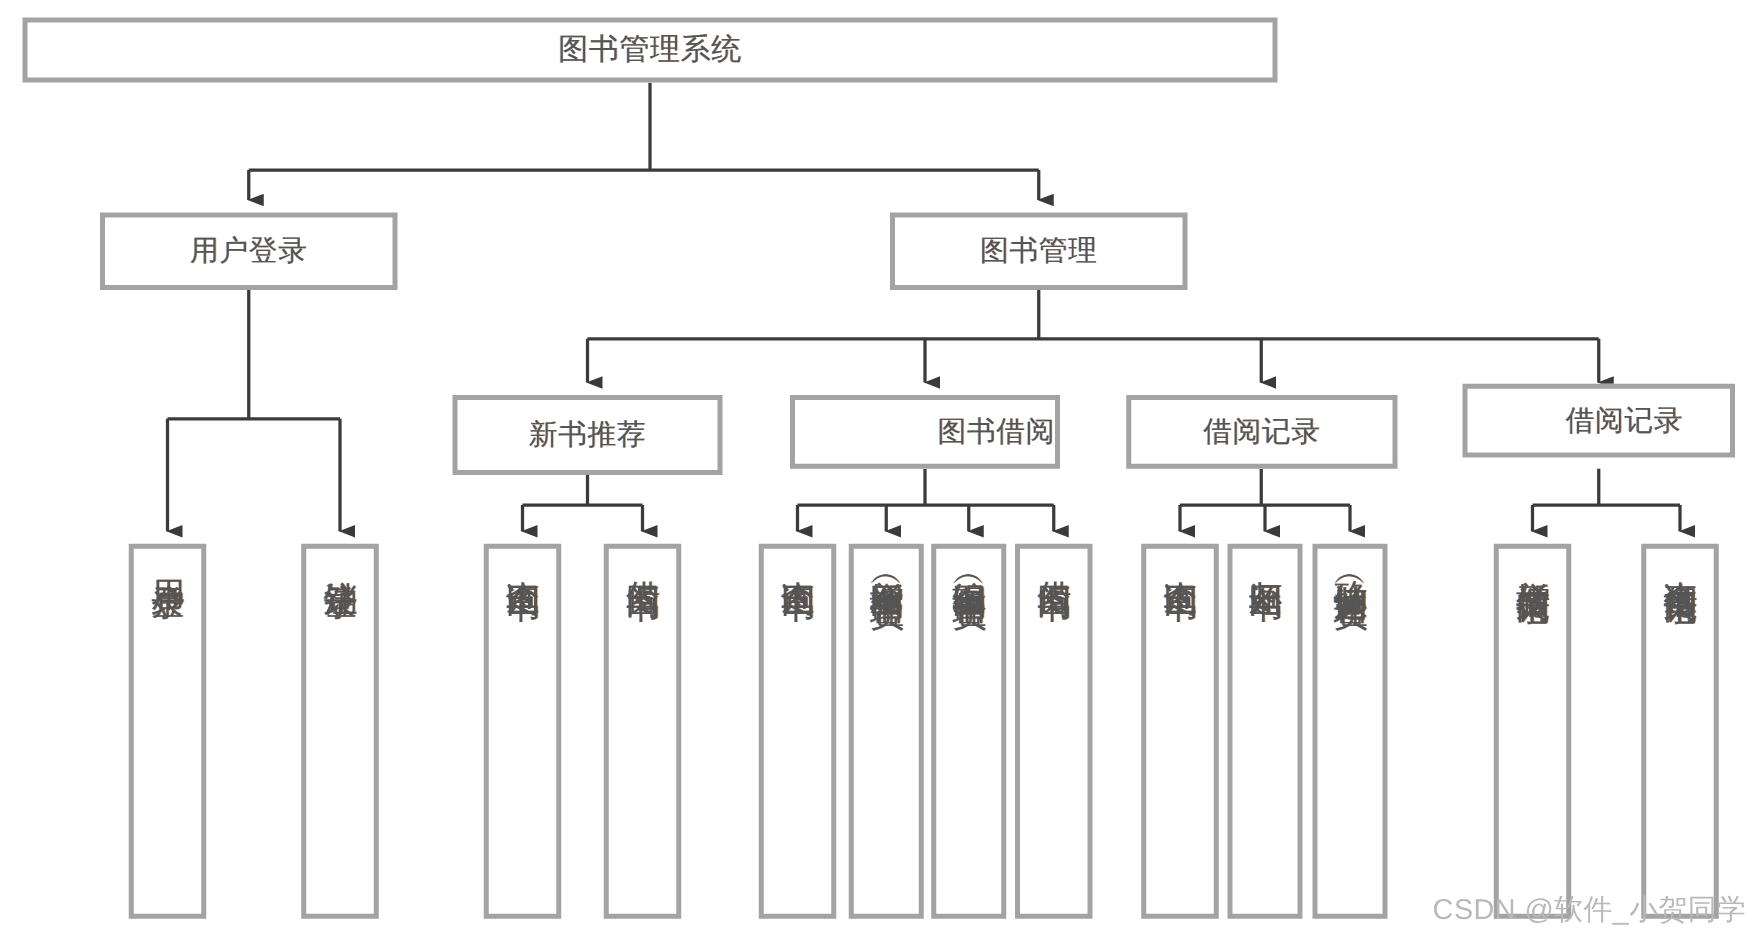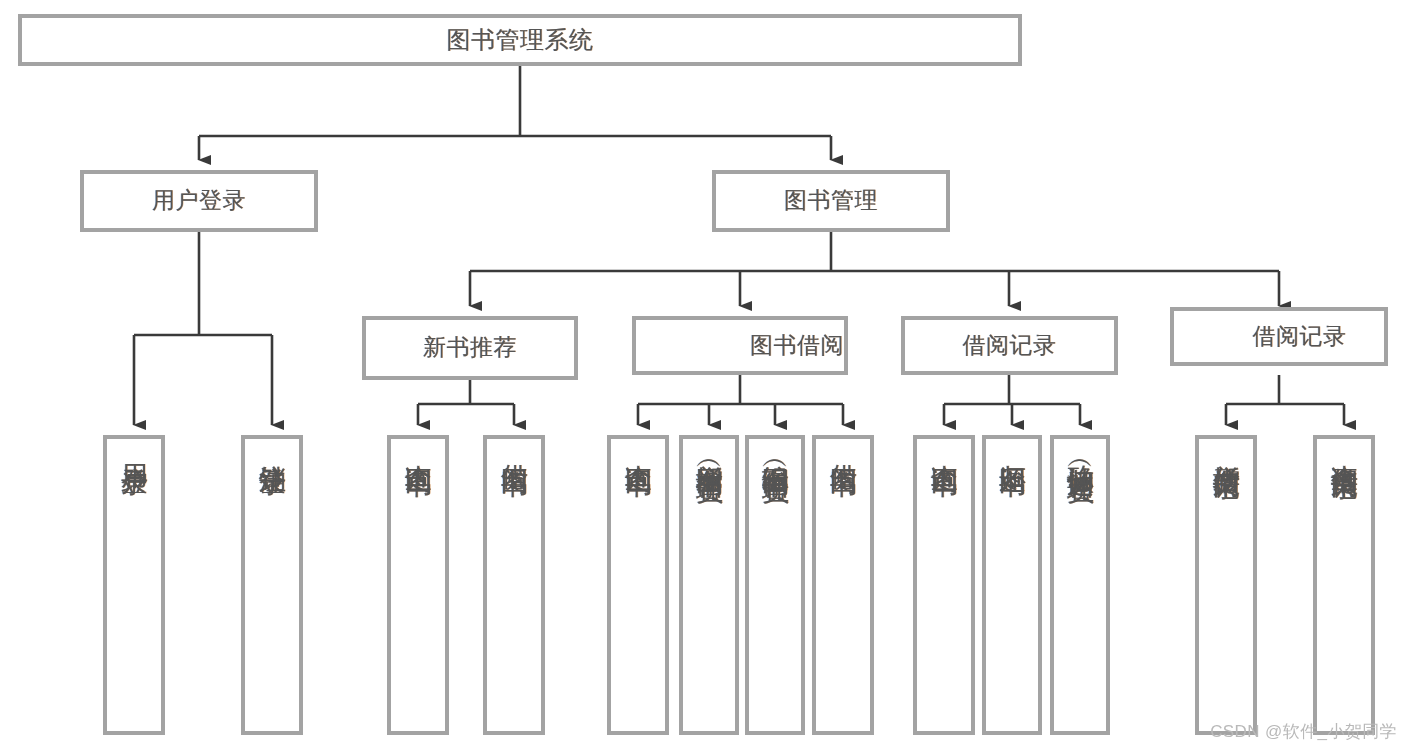--- a/index.html
+++ b/index.html
@@ -55,21 +55,21 @@
     font-size:27px;
     line-height:1.0;
     letter-spacing:2px;
     max-height:100%;
   }
   .v-node.tall .lbl{ font-size:27px; }
   .watermark{
     position:absolute;
     right:8px;
     bottom:4px;
-    font-size:17px;
+    font-size:23px;
     color:#b9b9b9;
     white-space:nowrap;
     letter-spacing:0.4px;
   }
 </style>
 </head>
 <body>
 
 <div id="canvas">
 

